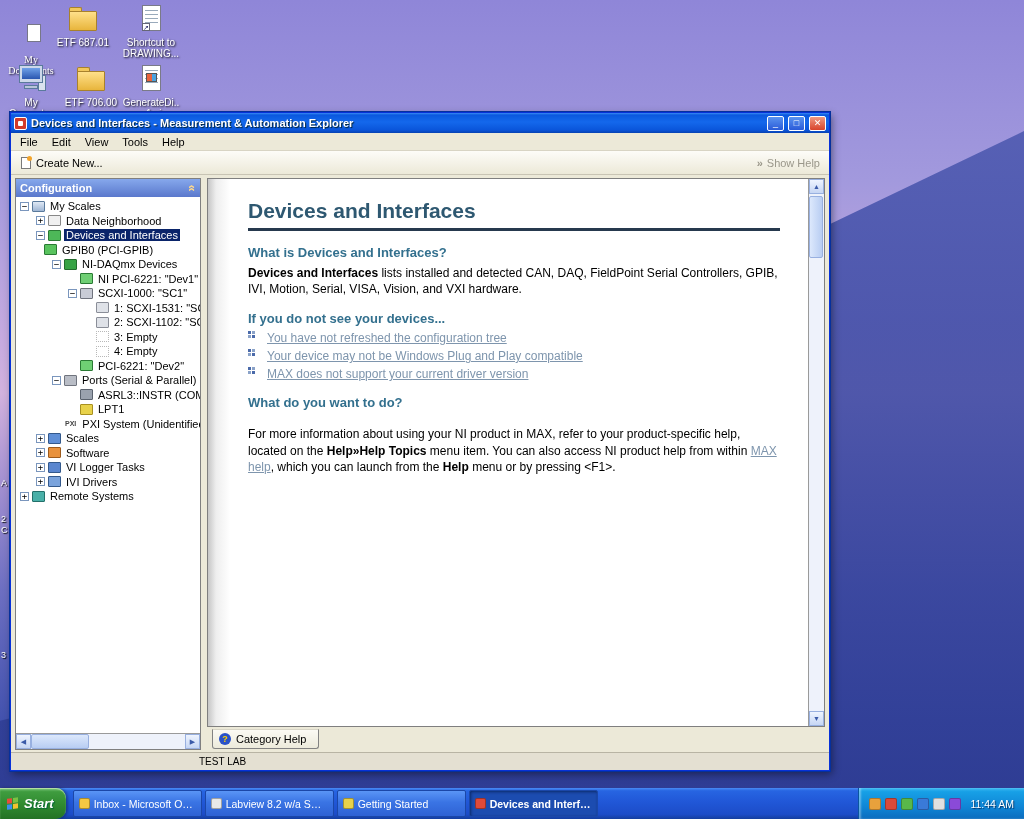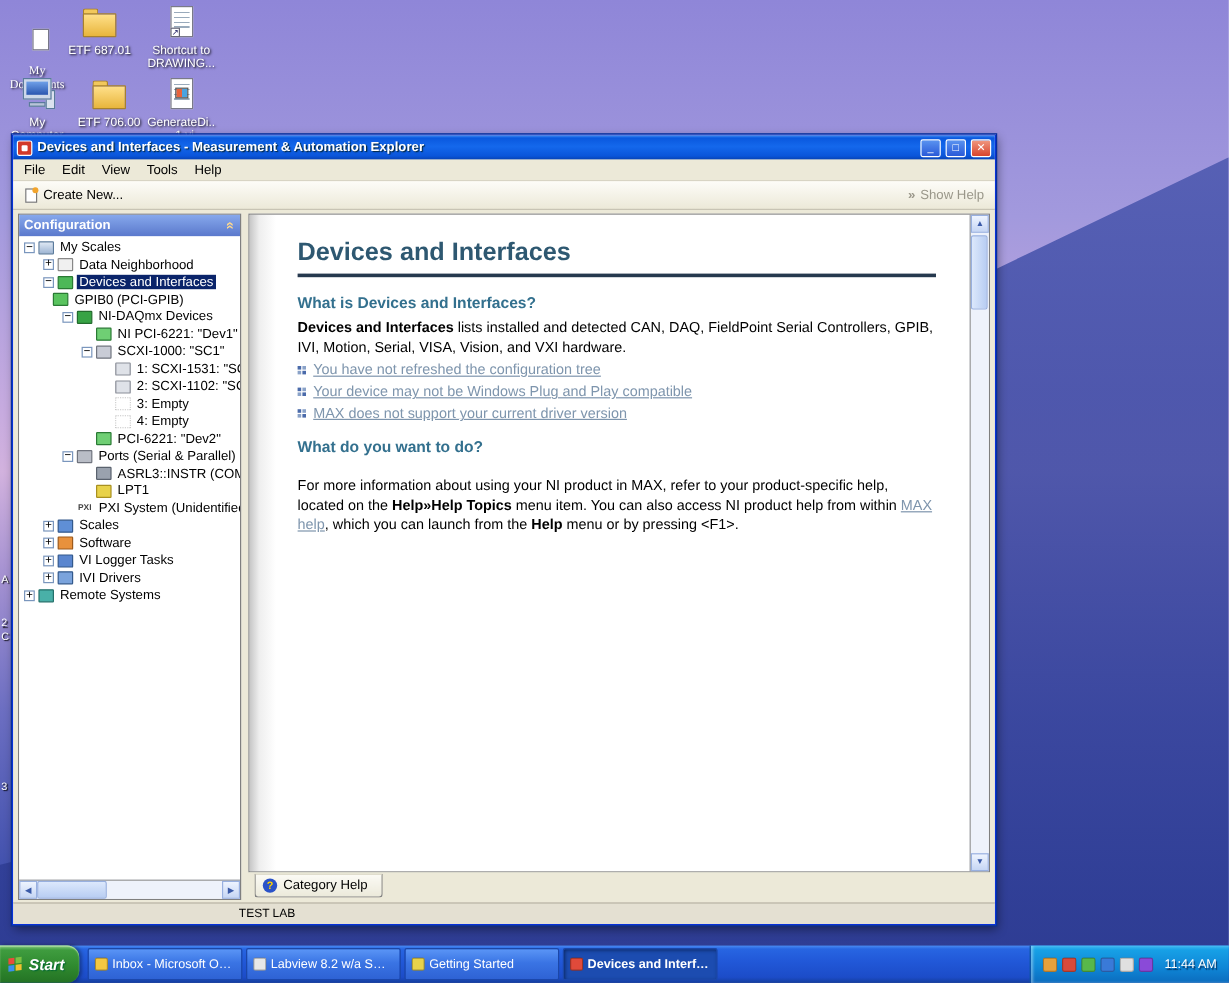--- a/index.html
+++ b/index.html
@@ -102,21 +102,21 @@
 
   
   .help-wrap { flex:1; min-width:0; display:flex; flex-direction:column; }
   .help-body { flex:1; min-height:0; display:flex; border:1px solid #7f7f7f; background:#fff; }
   .help-page { flex:1; min-width:0; overflow:hidden; padding:20px 28px 10px 40px;
     background:linear-gradient(90deg,#c6c6c6 0px,#eeeeee 8px,#ffffff 22px); }
   .help-title { font-size:21px; font-weight:bold; color:#2e5871; margin:0; }
   .help-rule { height:3px; background:#26394e; margin:5px 0 12px 0; }
   .help-h2 { font-size:13px; font-weight:bold; color:#33708e; margin:14px 0 5px 0; }
   .help-p { font-size:12px; color:#000; margin:0 0 4px 0; line-height:1.35; }
-  .hlink-row { display:flex; align-items:center; gap:6px; margin:4px 0; }
+  .hlink-row { display:flex; gap:12px; margin:4px 0; }
   .hbullet { width:3px; height:3px; flex:none; background:#4a6aaa;
     box-shadow:4px 0 0 #8aa2c8, 0 4px 0 #8aa2c8, 4px 4px 0 #4a6aaa; margin:0 4px 4px 0; }
   .hlink { font-size:12px; color:#7e95ad; text-decoration:underline; }
   .more-info { margin-top:16px; }
   .tab-row { height:23px; flex:none; padding:1px 0 0 5px; background:#ece9d8; }
   .cat-tab { display:inline-flex; align-items:center; gap:5px; height:20px; padding:0 12px 0 6px;
     background:linear-gradient(#fbfaf4,#eceadb); border:1px solid #828282; border-top-color:#d8d5c6;
     border-radius:0 0 3px 3px; font-size:11px; }
   .tab-q { width:12px; height:12px; flex:none; border-radius:50%; background:#2a52c8; color:#ffd200;
     font-size:9px; font-weight:bold; text-align:center; line-height:12px; }
@@ -362,20 +362,21 @@
 
     <div class="help-wrap">
       <div class="help-body">
         <div class="help-page">
           <h1 class="help-title">Devices and Interfaces</h1>
           <div class="help-rule"></div>
 
           <div class="help-h2">What is Devices and Interfaces?</div>
           <p class="help-p"><b>Devices and Interfaces</b><span> lists installed and detected CAN, DAQ, FieldPoint Serial Controllers, GPIB, IVI, Motion, Serial, VISA, Vision, and VXI hardware.</span></p>
 
+          <div class="help-h2">If you do not see your devices...</div>
           <div id="missing-links">
               <div class="hlink-row">
                 <span class="hbullet"></span>
                 <a class="hlink" href="#">You have not refreshed the configuration tree</a>
               </div>
               <div class="hlink-row">
                 <span class="hbullet"></span>
                 <a class="hlink" href="#">Your device may not be Windows Plug and Play compatible</a>
               </div>
               <div class="hlink-row">

